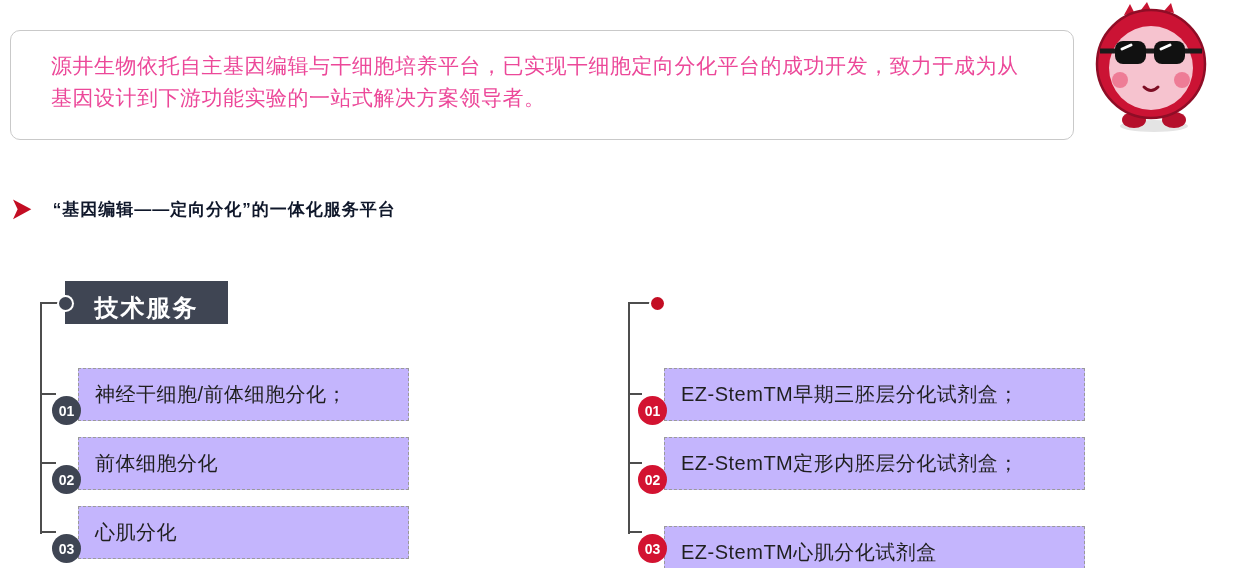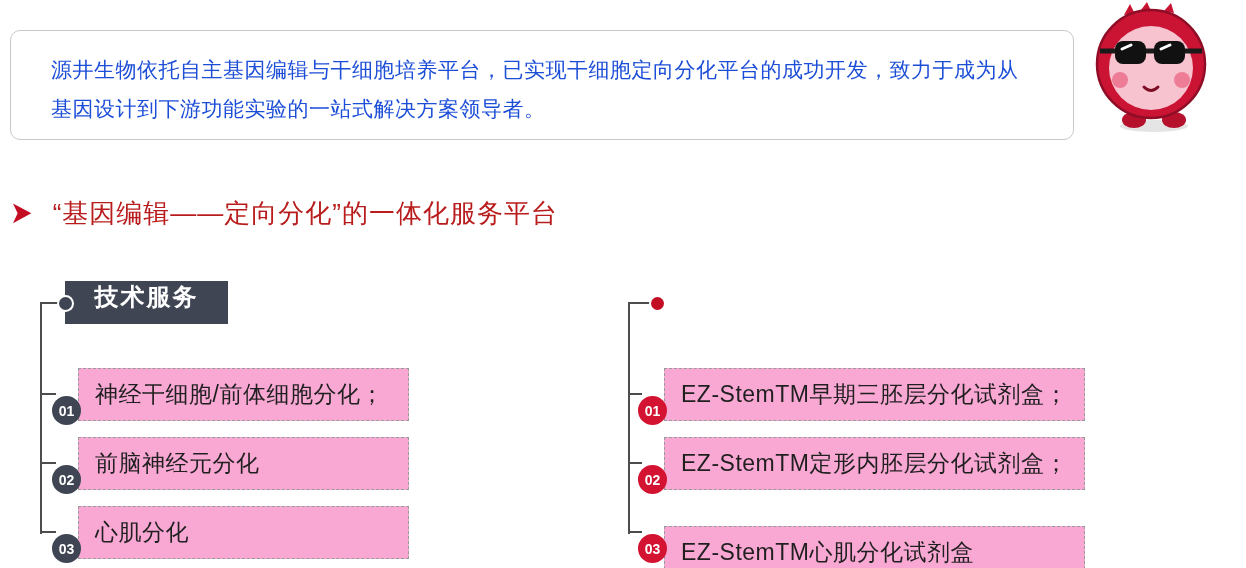--- a/index.html
+++ b/index.html
@@ -6,49 +6,49 @@
   html,body { background:#fff; }
   body { font-family:"Liberation Sans","DejaVu Sans",sans-serif; }
   .page { position:relative; width:1246px; height:568px; background:#fff; overflow:hidden; }
 
   
   .intro-card {
     position:absolute; left:10px; top:30px; width:1064px; height:110px;
     border:1px solid #c9c9c9; border-radius:10px; background:#fff;
     padding:19px 40px 0 40px;
   }
-  .intro-card p { font-size:21px; line-height:39px; color:#1d4ed8; letter-spacing:.5px; }
+  .intro-card p { font-size:21px; line-height:32px; color:#ec4899; letter-spacing:.5px; }
 
   
   .mascot { position:absolute; left:1086px; top:2px; width:130px; height:132px; }
 
   
   .section-row { position:absolute; left:10px; top:196px; display:flex; align-items:center; gap:20px; }
   .arrow { color:#c30d23; font-size:27px; line-height:1; transform:scaleY(1.15); }
-  .section-title { font-size:26px; font-weight:normal; color:#b91c1c; letter-spacing:1px; }
+  .section-title { font-size:17px; font-weight:bold; color:#0f172a; letter-spacing:1px; }
 
   
   .line { position:absolute; background:#4d4d4d; }
 
   
   .col-header {
-    position:absolute; height:43px; display:flex; align-items:flex-start; justify-content:center;
+    position:absolute; height:43px; display:flex; align-items:flex-end; justify-content:center;
     color:#fff; font-size:24px; font-weight:bold; letter-spacing:2px;
   }
   .col-header.dark { background:#3f4553; }
   .col-header.red  { background:#c30d23; }
   .bullet { position:absolute; width:13px; height:13px; border-radius:50%; }
   .bullet.dark { background:#3f4553; box-shadow:0 0 0 2px #fff; }
   .bullet.red  { background:#c30d23; box-shadow:0 0 0 2px #fff; }
 
   
   .item-box {
-    position:absolute; height:53px; border:1px dashed #9a9a9a; background:#f9a8d4;
+    position:absolute; height:53px; border:1px dashed #9a9a9a; background:#c4b5fd;
     display:flex; align-items:center; padding-left:16px;
-    font-size:23px; color:#1f1f1f; letter-spacing:.5px;
+    font-size:20px; color:#1f1f1f; letter-spacing:.5px;
   }
   .num-circle {
     position:absolute; width:29px; height:29px; border-radius:50%;
     color:#fff; font-size:14px; font-weight:bold;
     display:flex; align-items:center; justify-content:center;margin-top:16px;
   }
   .num-circle.dark { background:#3f4553; }
   .num-circle.red  { background:#d31331; }
 </style>
 </head>
@@ -98,21 +98,21 @@
   <span class="bullet dark" style="left:59px; top:297px;"></span>
 
   <div class="item-box" style="left:78px; top:368px; width:331px;">
     <span>神经干细胞/前体细胞分化；</span>
   </div>
   <div class="num-circle dark" style="left:52px; top:380px;">
     <span>01</span>
   </div>
 
   <div class="item-box" style="left:78px; top:437px; width:331px;">
-    <span>前脑神经元分化</span>
+    <span>前体细胞分化</span>
   </div>
   <div class="num-circle dark" style="left:52px; top:449px;">
     <span>02</span>
   </div>
 
   <div class="item-box" style="left:78px; top:506px; width:331px;">
     <span>心肌分化</span>
   </div>
   <div class="num-circle dark" style="left:52px; top:518px;">
     <span>03</span>

